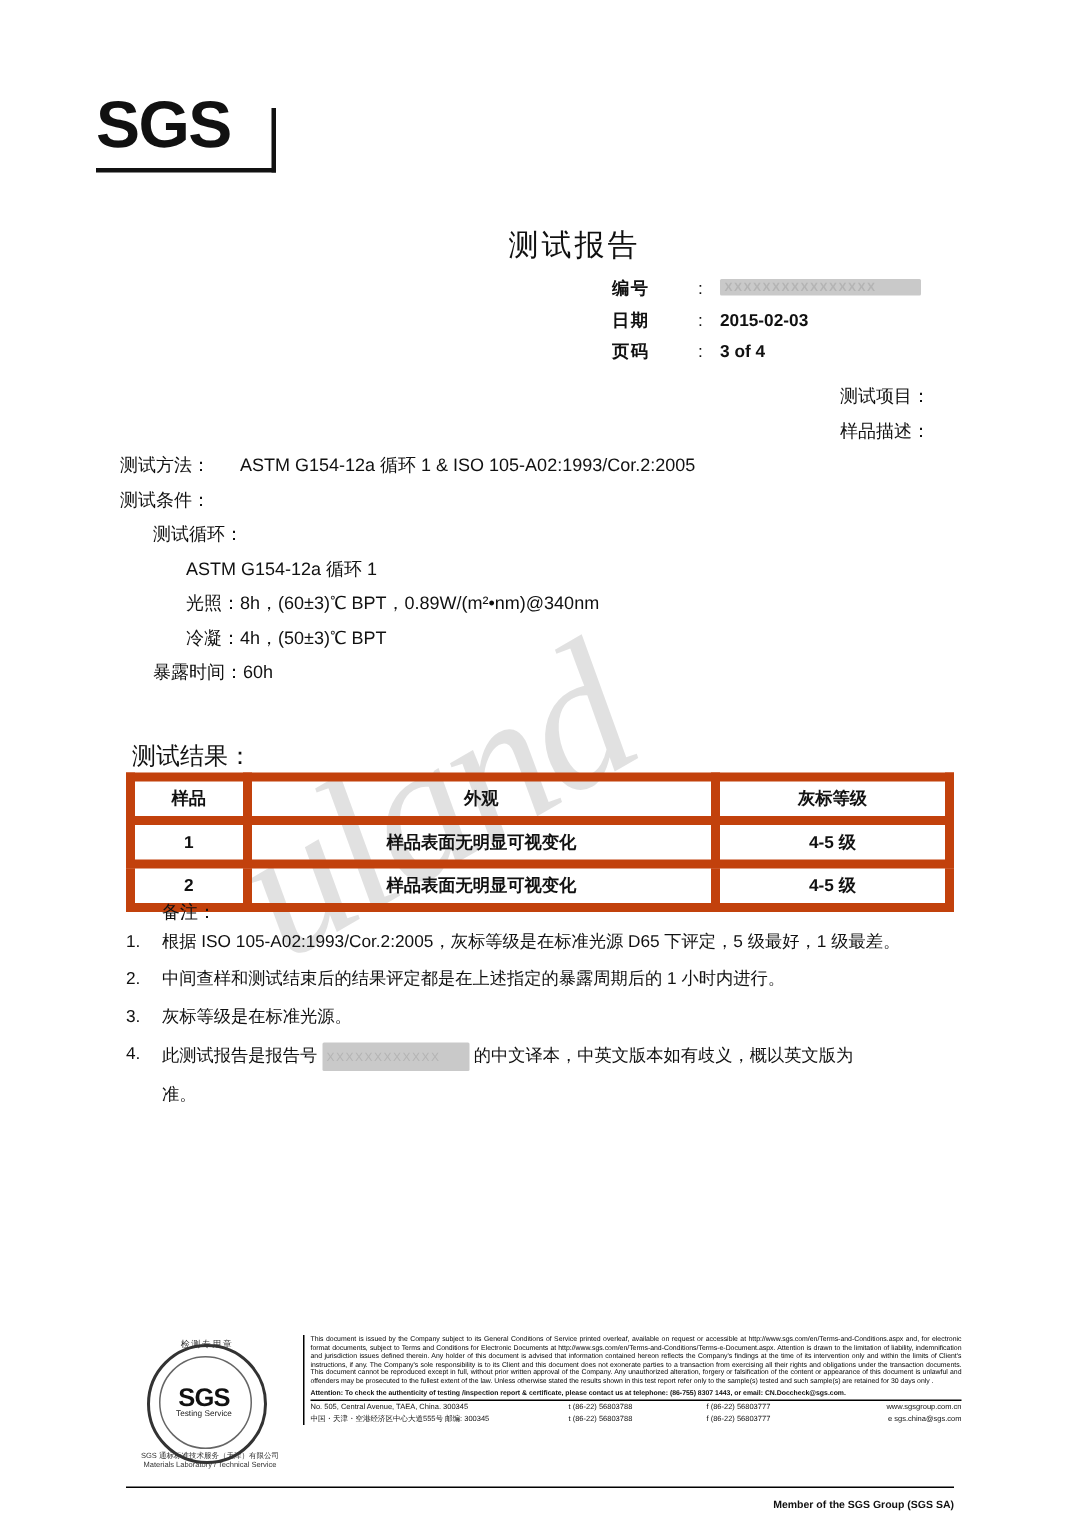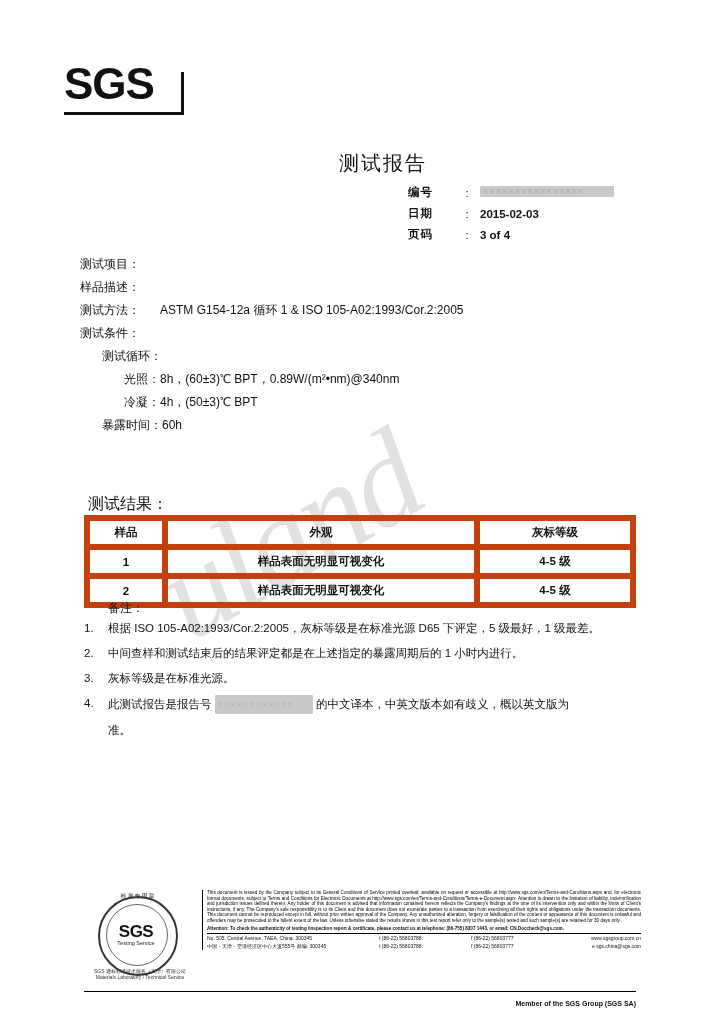--- a/index.html
+++ b/index.html
@@ -109,20 +109,21 @@
     position: absolute;
     left: 80px;
     top: 256px;
     width: 560px;
     font-size: 12px;
   }
   .field-row {
     display: flex;
     margin-bottom: 7px;
     line-height: 16px;
+    justify-content: flex-end;
   }
   .field-label {
     width: 80px;
     flex: 0 0 80px;
   }
   .field-value {
     flex: 1;
   }
   .cond-line {
     line-height: 16px;
@@ -371,20 +372,21 @@
     <div class="field-row">
       <div class="field-label">测试方法：</div>
       <div class="field-value">ASTM G154-12a 循环 1 &amp; ISO 105-A02:1993/Cor.2:2005</div>
     </div>
     <div class="field-row">
       <div class="field-label">测试条件：</div>
       <div class="field-value"></div>
     </div>
 
     <div class="cond-line indent1">测试循环：</div>
+    <div class="cond-line indent2">ASTM G154-12a 循环 1</div>
     <div class="cond-line indent2">光照：8h，(60±3)℃ BPT，0.89W/(m²•nm)@340nm</div>
     <div class="cond-line indent2">冷凝：4h，(50±3)℃ BPT</div>
     <div class="cond-line indent1">暴露时间：60h</div>
   </div>
 
   <div class="results-label">测试结果：</div>
   <table class="results">
     <tbody>
         <tr>
       <th class="col-sample">样品</th>

